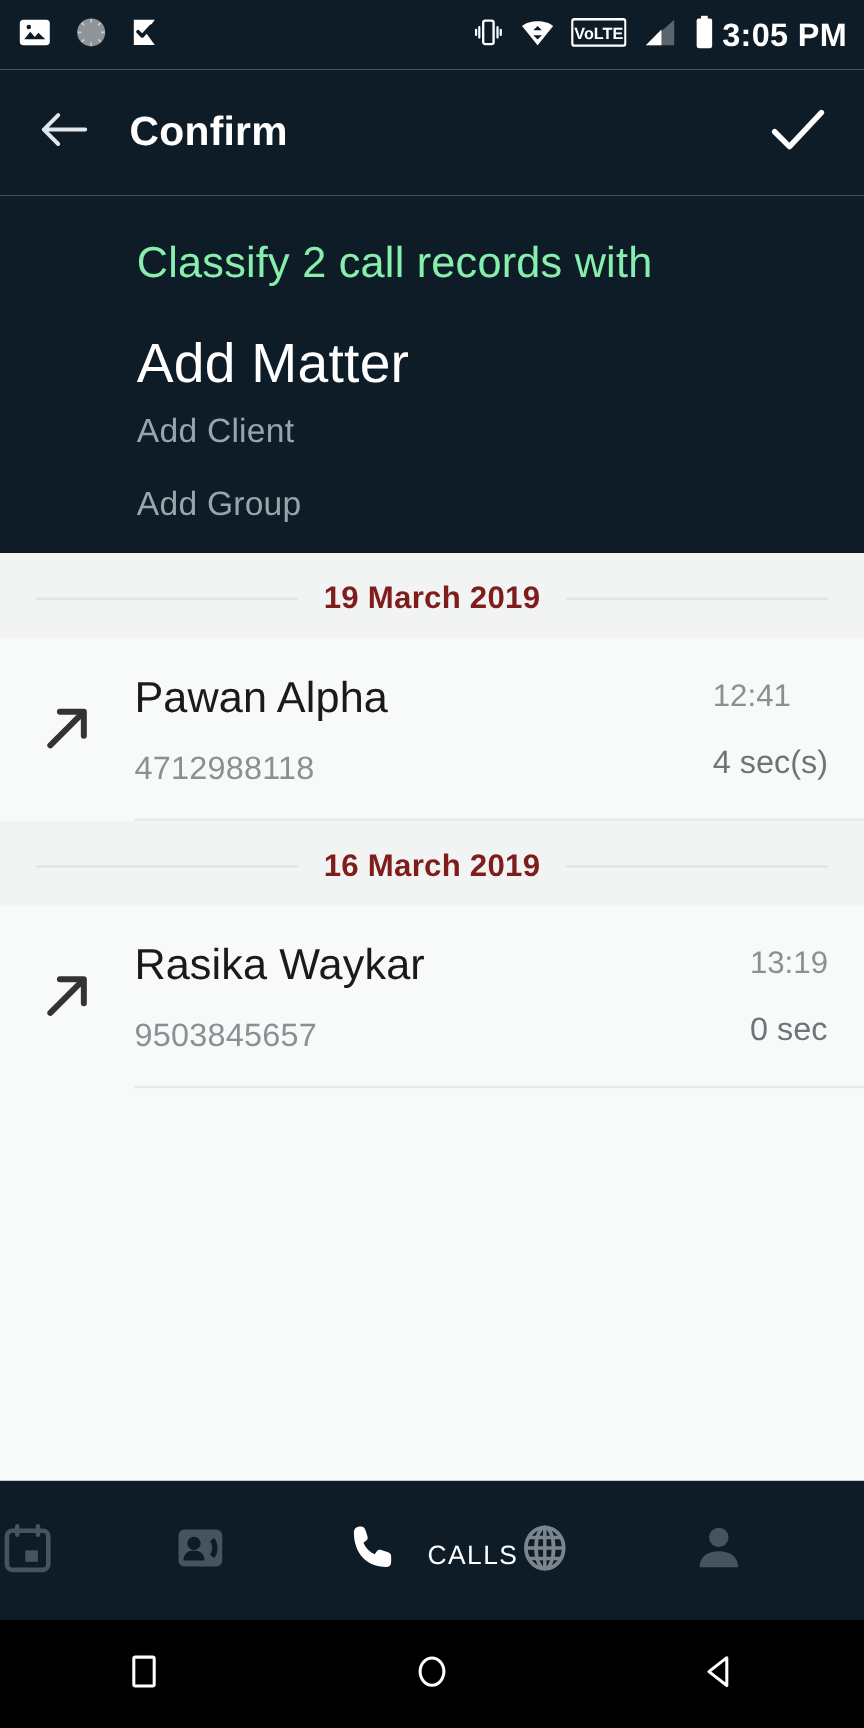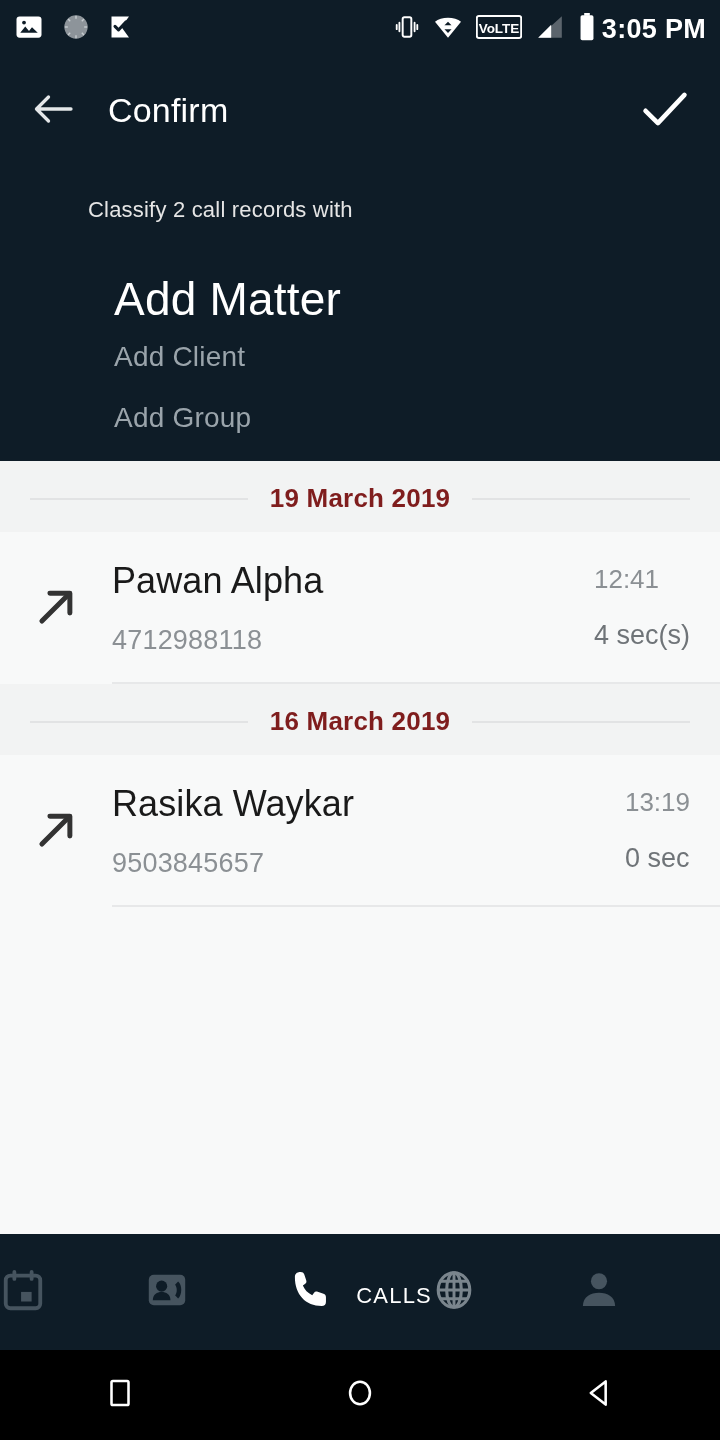--- a/index.html
+++ b/index.html
@@ -20,31 +20,31 @@
   .sb-right { margin-left:auto; display:flex; align-items:center; gap:13px; }
   .sb-clock { font-size:27px; font-weight:600; letter-spacing:.3px; margin-left:6px; }
   .ico { display:block; }
 
   
   .appbar {
     height:105px; background:#0e1c27; display:flex; align-items:center;
     padding:0 26px 0 32px;
   }
   .appbar-title {
-    color:#ffffff; font-size:34px; font-weight:normal; margin-left:34px; letter-spacing:.2px;
+    color:#ffffff; font-size:34px; font-weight:bold; margin-left:34px; letter-spacing:.2px;
   }
   .appbar-action { margin-left:auto; padding:6px; cursor:pointer; }
 
   
   .dark-header { background:#0e1c27; padding:34px 0 0 0; height:298px; }
   .hdr-sub {
-    color:#e5e5e5; font-size:22px; padding-left:88px; line-height:1.2; letter-spacing:.2px;
+    color:#86efac; font-size:36px; padding-left:114px; line-height:1.2; letter-spacing:.2px;
   }
   .hdr-main {
-    color:#ffffff; font-size:46px; padding-left:114px; margin-top:52px;
+    color:#ffffff; font-size:46px; padding-left:114px; margin-top:38px;
     letter-spacing:.2px; line-height:1.05;
   }
   .hdr-opt {
     color:#9aa4ab; font-size:28px; padding-left:114px; margin-top:15px; line-height:1.25;
     letter-spacing:.2px;
   }
   .hdr-opt.first { margin-top:26px; }
 
   
   .list { background:#f8f9f9; }

